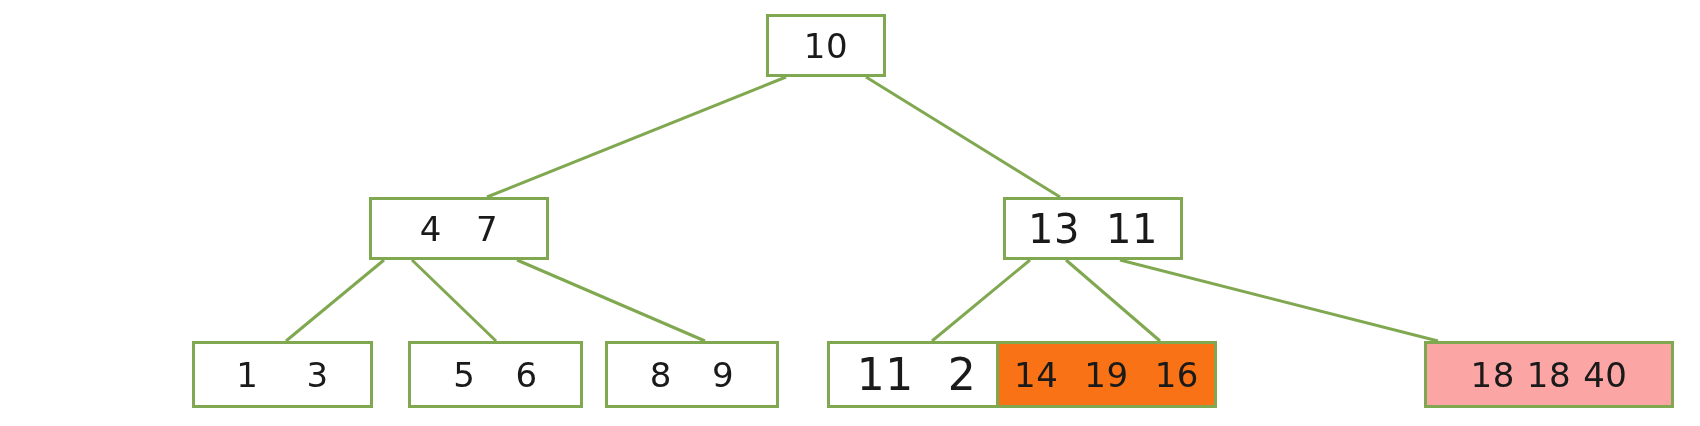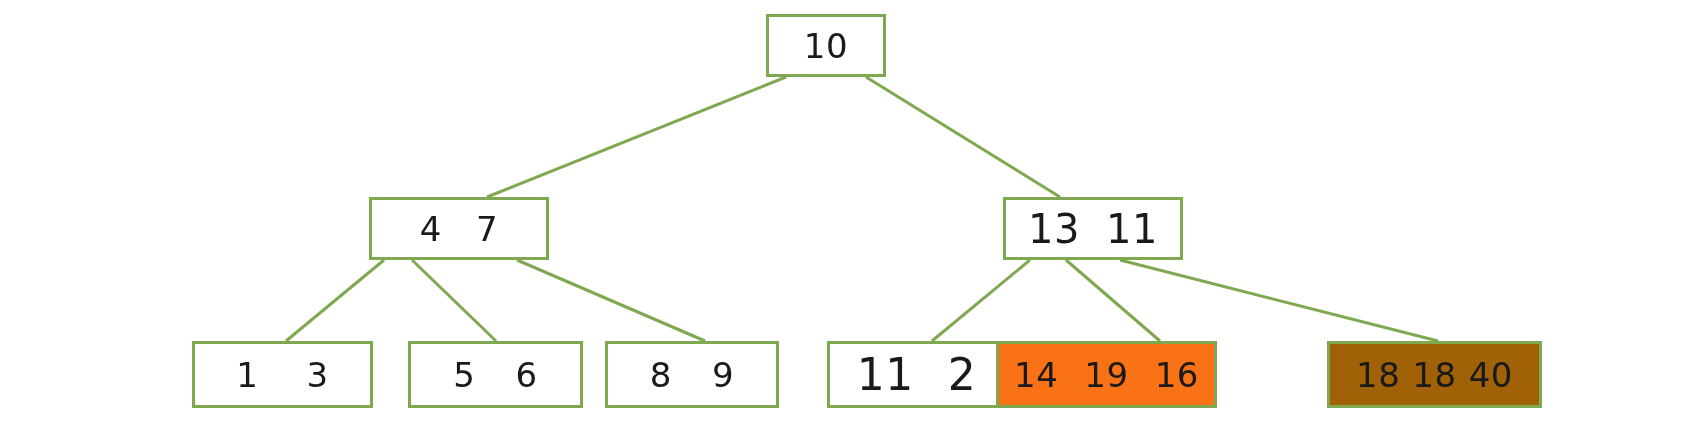--- a/index.html
+++ b/index.html
@@ -109,21 +109,21 @@
           <span class="key-cell">2</span>
         </div>
       </div>
       <div class="tree-node" style="left: 996px; top: 341px; width: 221px; height: 67px; border: 3px solid rgb(128, 168, 80); background: #f97316;">
         <div class="node-keys" style="font-size: 34px; color: rgb(26, 26, 26); gap: 26px;">
           <span class="key-cell">14</span>
           <span class="key-cell">19</span>
           <span class="key-cell">16</span>
         </div>
       </div>
-      <div class="tree-node" style="left: 1327px; top: 341px; width: 215px; height: 67px; border: 3px solid rgb(128, 168, 80); background: #a16207;">
+      <div class="tree-node" style="left: 1424px; top: 341px; width: 250px; height: 67px; border: 3px solid rgb(128, 168, 80); background: #fca5a5;">
         <div class="node-keys" style="font-size: 34px; color: rgb(26, 26, 26); gap: 12px;">
           <span class="key-cell">18</span>
           <span class="key-cell">18</span>
           <span class="key-cell">40</span>
         </div>
       </div>
     </div>
 
 </div>
 

